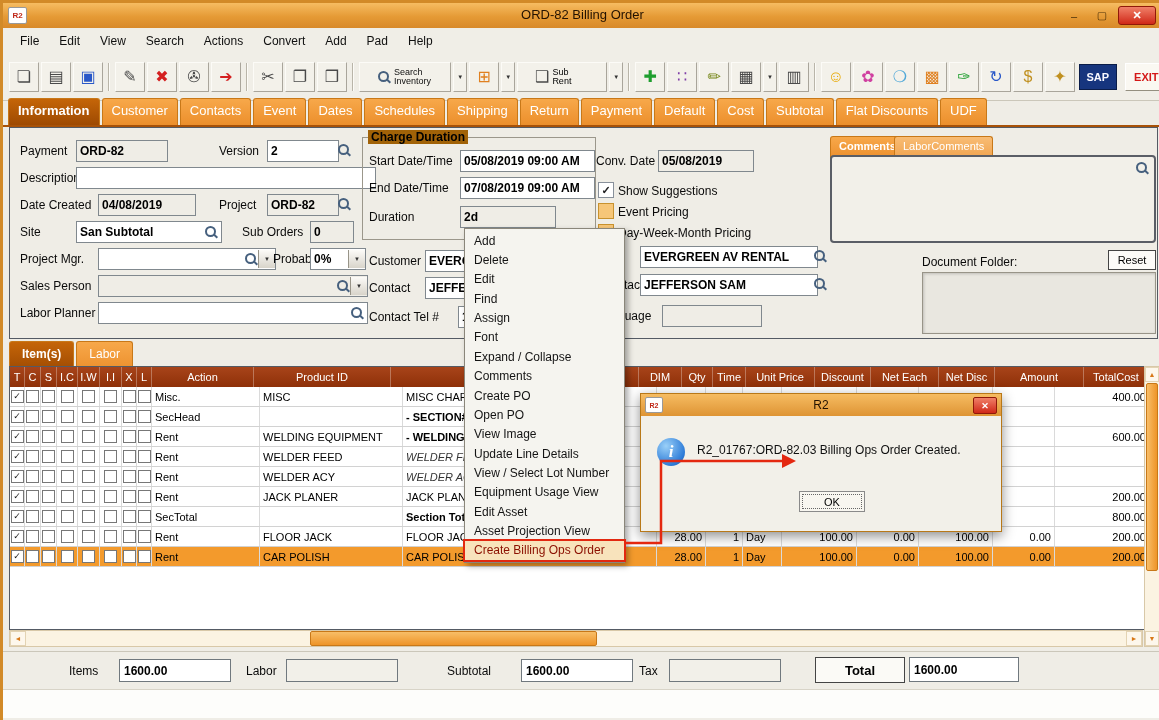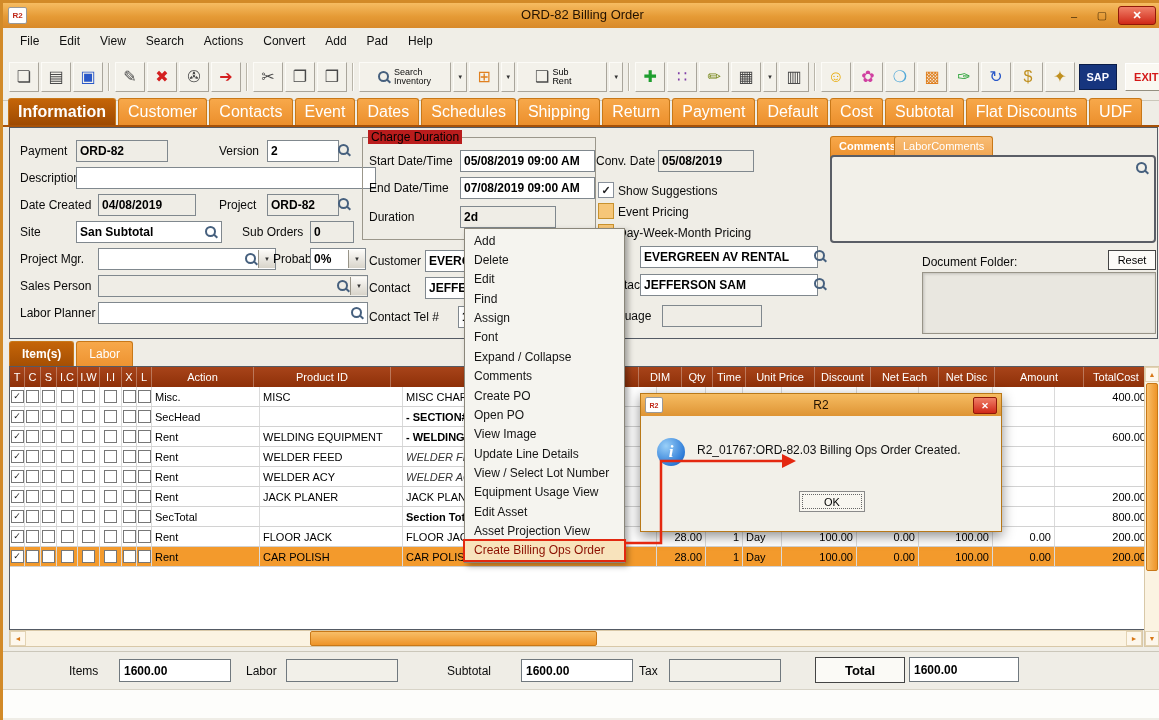--- a/index.html
+++ b/index.html
@@ -28,32 +28,32 @@
 .exitbtn{width:42px;height:26px;background:#FAF8F2;border:1px solid;border-color:#fff #948F80 #948F80 #fff;color:#D41818;font-weight:bold;font-size:11px;display:flex;align-items:center;justify-content:center}
 .gdark{color:#4a4a4a}.gred{color:#D42020}.ggreen{color:#1E9E2E}.gblue{color:#2A58C8}.gorange{color:#E08020}
 .gyellow{color:#E8A800}.gmagenta{color:#D040A0}.glblue{color:#50A8D8}.gpurple{color:#8040A8}.ggold{color:#C09020}.golive{color:#7A8A20}
 
 .mag{width:14px;height:14px;position:relative;display:inline-block;flex:none}
 .mag::before{content:"";position:absolute;left:1px;top:1px;width:7px;height:7px;border:2px solid #46607E;border-radius:50%}
 .mag::after{content:"";position:absolute;left:9px;top:10px;width:5px;height:2px;background:#46607E;transform:rotate(42deg)}
 .mag.abs{position:absolute}
 
 .tabrow{position:absolute;left:0;top:98px;width:100%;height:24px;display:flex;align-items:flex-end;padding-left:5px;border-bottom:2px solid #A85208;background:#EFEDE6}
-.tab{height:22px;padding:4px 9px 0;margin-right:2px;background:linear-gradient(#F7A84A,#EC8F2C);color:#FFFFFF;font-size:16px;border:1px solid #C87818;border-bottom:none;border-radius:3px 3px 0 0;white-space:nowrap}
+.tab{height:22px;padding:4px 9px 0;margin-right:2px;background:linear-gradient(#F7A84A,#EC8F2C);color:#FFFFFF;font-size:13px;border:1px solid #C87818;border-bottom:none;border-radius:3px 3px 0 0;white-space:nowrap}
 .tab.active{background:linear-gradient(#C56508,#9E4A02);font-weight:bold}
 
 .infopanel{position:absolute;left:6px;top:124px;width:1147px;height:210px;background:#EFEDE6;border:1px solid #545A64}
 .lbl{position:absolute;font-size:12px;color:#0A0A0A;white-space:nowrap}
 .fld{position:absolute;height:20px;background:#fff;border:1px solid #80888E;font-size:12px;font-weight:bold;color:#000;display:flex;align-items:center;padding:0 3px;white-space:nowrap;overflow:hidden}
 .fld.ro{background:#EFEDE6}
 .fld .val{flex:1;overflow:hidden}
 .fld .dd{width:16px;height:18px;margin-right:-3px;background:linear-gradient(#FCFBF8,#D8D4CA);border-left:1px solid #989488;display:flex;align-items:center;justify-content:center;font-size:6px;color:#333;flex:none}
 .fld .mag{margin-left:auto}
 .group{position:absolute;border:1px solid #9B978B}
-.gtitle{position:absolute;font-size:12px;font-weight:normal;color:#000;background:#b91c1c;padding:0 3px;white-space:nowrap}
+.gtitle{position:absolute;font-size:12px;font-weight:bold;color:#000;background:#a16207;padding:0 3px;white-space:nowrap}
 .chk{position:absolute;width:14px;height:14px;border:1px solid #88909A;background:#fff;display:flex;align-items:center;justify-content:center;font-size:11px;font-weight:bold;color:#222;line-height:1}
 .chk.amber{background:#F6C678;border-color:#C8922E}
 .minitab{position:absolute;height:19px;padding:3px 8px 0;background:linear-gradient(#F7A84A,#EC8F2C);color:#fff;font-size:11px;font-weight:bold;border:1px solid #C87818;border-bottom:none;border-radius:3px 3px 0 0}
 .minitab.inactive{background:linear-gradient(#F8BC74,#F0A34E);font-weight:normal}
 .cbox{position:absolute;border:2px solid #5A5E66;border-radius:4px;background:#F2F0E9}
 .cbox .mag{position:absolute;right:5px;top:4px}
 .btn{position:absolute;background:#FCFBF8;border:1px solid #444;font-size:11px;color:#000;display:flex;align-items:center;justify-content:center}
 .dfbox{position:absolute;background:#E9E7E0;border:1px solid #989488;box-shadow:inset 1px 1px 3px rgba(0,0,0,.18)}
 
 .sectabs{position:absolute;left:6px;top:338px;display:flex;gap:2px;align-items:flex-end}

